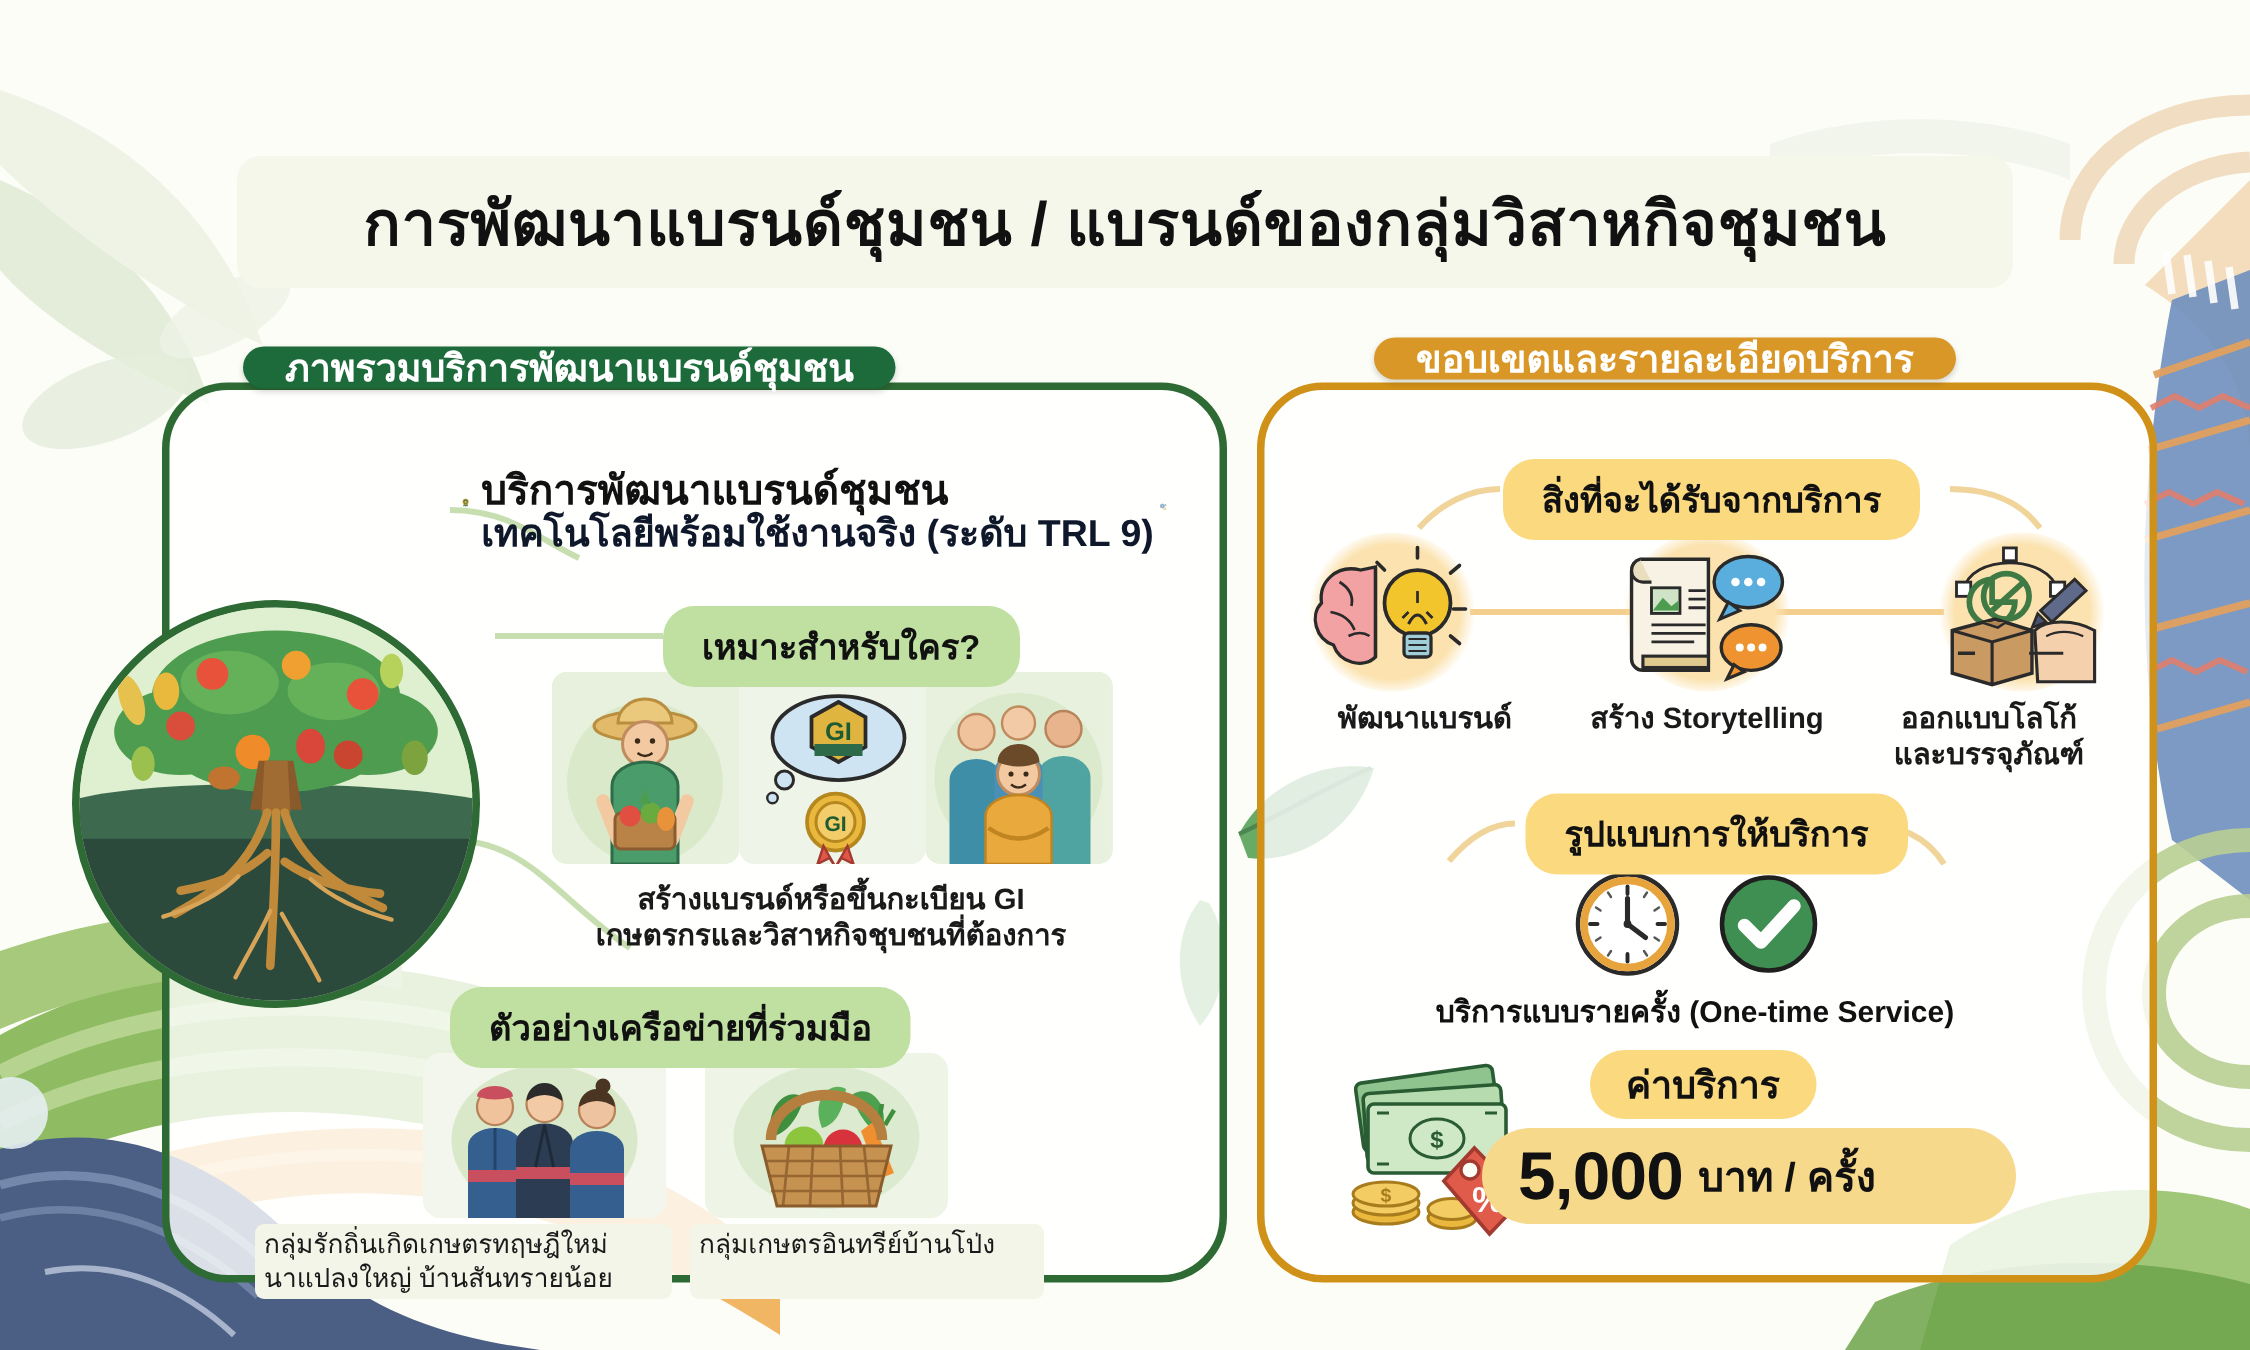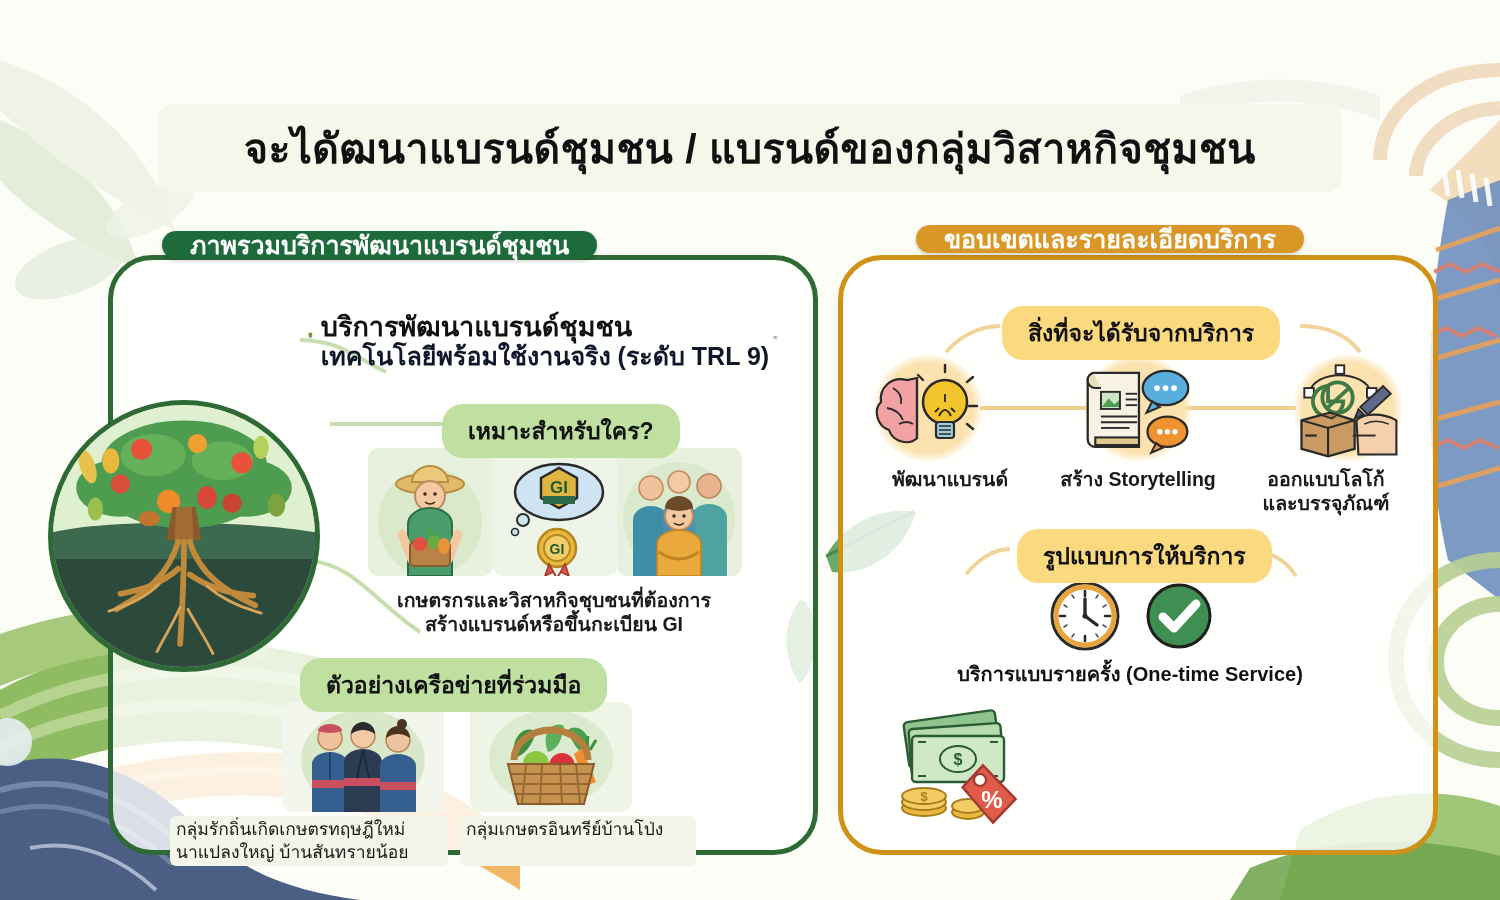--- a/index.html
+++ b/index.html
@@ -296,21 +296,21 @@
         <ellipse cx="150" cy="210" rx="48" ry="20" fill="#eef3e6" transform="rotate(-28 150 210)"></ellipse>
       </g>
       <g opacity=".5">
         <path d="M1180 120 C1240 96 1320 96 1380 120 L1380 96 C1320 74 1240 74 1180 96 Z" fill="#e8eedd"></path>
       </g>
     </svg>
   </div>
 
 
   <div class="title-wrap">
-    <div class="title">จะไดัฒนาแบรนด์ชุมชน / แบรนด์ของกลุ่มวิสาหกิจชุมชน</div>
+    <div class="title">การพัฒนาแบรนด์ชุมชน / แบรนด์ของกลุ่มวิสาหกิจชุมชน</div>
   </div>
 
   <div class="panel" id="panel-left"></div>
   <div class="panel" id="panel-right"></div>
 
   <svg class="link-svg" viewBox="0 0 1500 900" xmlns="http://www.w3.org/2000/svg" aria-hidden="true">
     <g stroke="#c7dfb0" stroke-width="4" fill="none">
       <path d="M300 340 C340 340 360 360 386 372"></path>
       <path d="M330 424 C380 424 410 424 442 424"></path>
       <path d="M300 560 C352 560 372 600 420 632"></path>
@@ -461,22 +461,22 @@
         <circle cx="57" cy="68" r="1.7" fill="#3a2a1a"></circle>
           <circle cx="67" cy="68" r="1.7" fill="#3a2a1a"></circle>
         <path d="M57 75 q5 4 10 0" stroke="#3a2a1a" stroke-width="1.5" fill="none"></path>
         <path d="M40 128 L40 96 a22 14 0 0 1 44 0 L84 128 Z" fill="#e9a93c" stroke="#c08520" stroke-width="1.6"></path>
         <path d="M42 104 q20 14 40 0" stroke="#c08520" stroke-width="3" fill="none"></path>
       </svg>
     </div>
   </div>
 
   <div class="who-caption">
+    <div>สร้างแบรนด์หรือขึ้นกะเบียน GI</div>
     <div>เกษตรกรและวิสาหกิจชุบชนที่ต้องการ</div>
-    <div>สร้างแบรนด์หรือขึ้นกะเบียน GI</div>
   </div>
 
   <div class="pill green" id="pill-net">ตัวอย่างเครือข่ายที่ร่วมมือ</div>
 
   <div class="net-row">
     <div class="net-img">
       <svg viewBox="0 0 162 110" width="162" height="110" aria-hidden="true">
         <rect width="162" height="110" fill="#f2f6ec"></rect>
         <ellipse cx="81" cy="58" rx="62" ry="50" fill="#d9e8c8"></ellipse>
 
@@ -696,15 +696,20 @@
       </g>
       <g>
         <path d="M92 62 L128 92 L108 118 L74 86 Z" fill="#e05b4a" stroke="#a33a30" stroke-width="2.4" transform="rotate(6 100 90)"></path>
         <circle cx="92" cy="76" r="6" fill="#fdfdf8" stroke="#a33a30" stroke-width="2.2"></circle>
         <text x="104" y="104" font-family="'Liberation Sans',sans-serif" font-size="24" font-weight="800" fill="#ffffff" text-anchor="middle">%</text>
       </g>
     </svg>
   </div>
 
   <div class="price-block">
+    <div class="price-tagpill">ค่าบริการ</div>
+    <div class="price-bar">
+      <span class="price-num">5,000</span>
+      <span class="price-unit">บาท / ครั้ง</span>
+    </div>
   </div>
 
 </div>
 
 </body></html>

